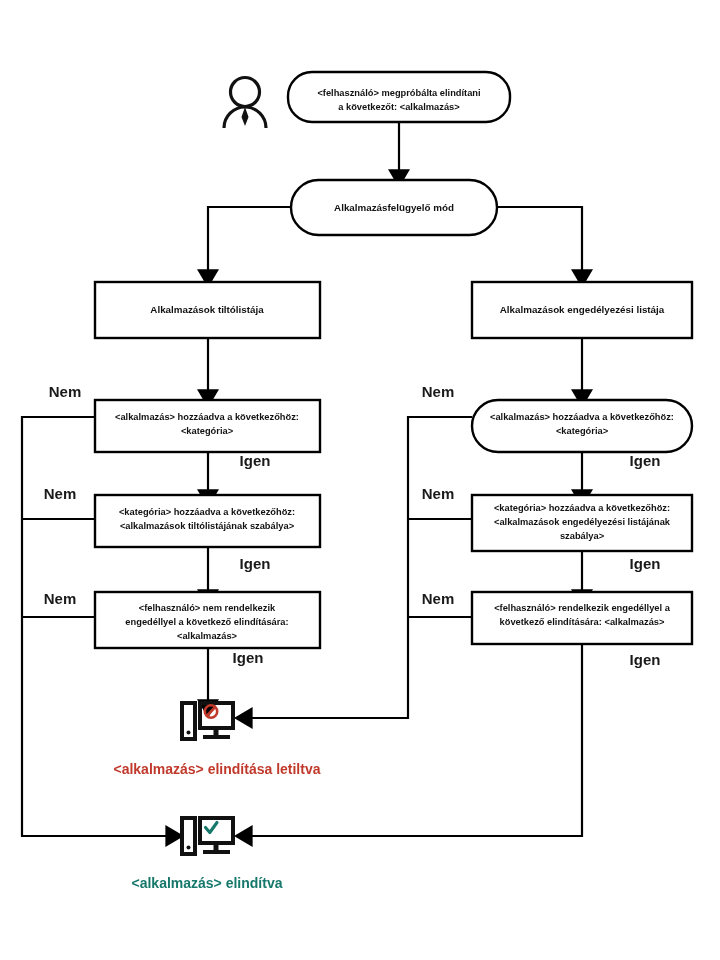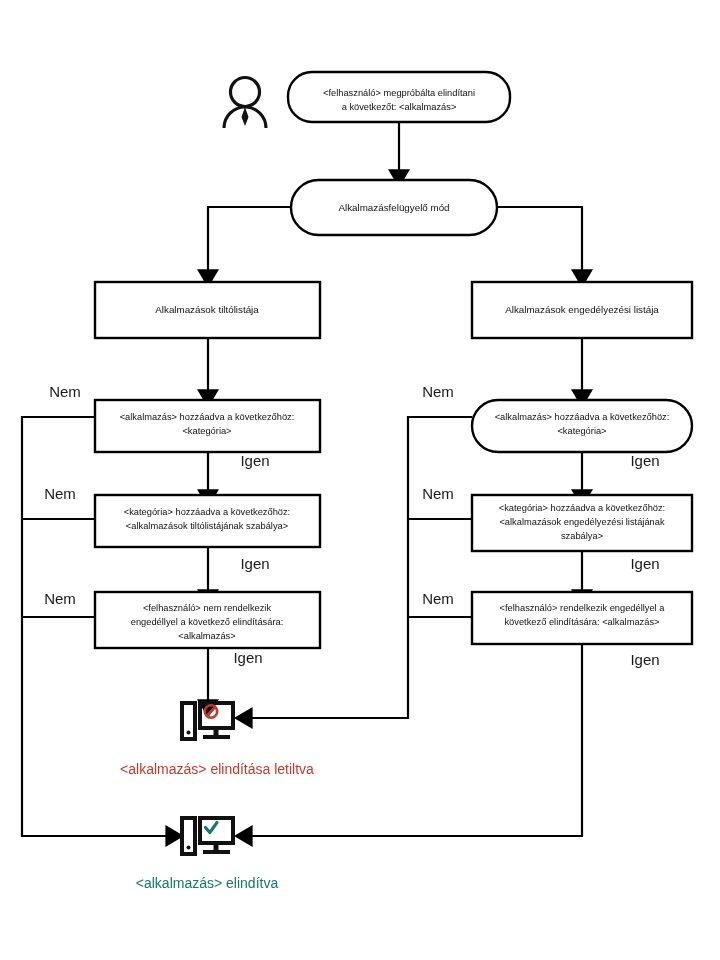--- a/index.html
+++ b/index.html
@@ -11,20 +11,21 @@
     width: 720px;
     height: 960px;
     font-family: "Liberation Sans", sans-serif;
     overflow: hidden;
   }
   #flow-root {
     position: relative;
     width: 720px;
     height: 960px;
     background: #ffffff;
+    font-weight: bold;
   }
   svg.flow {
     display: block;
     width: 720px;
     height: 960px;
   }
   .node-box {
     fill: #ffffff;
     stroke: #000000;
     stroke-width: 2.4;

